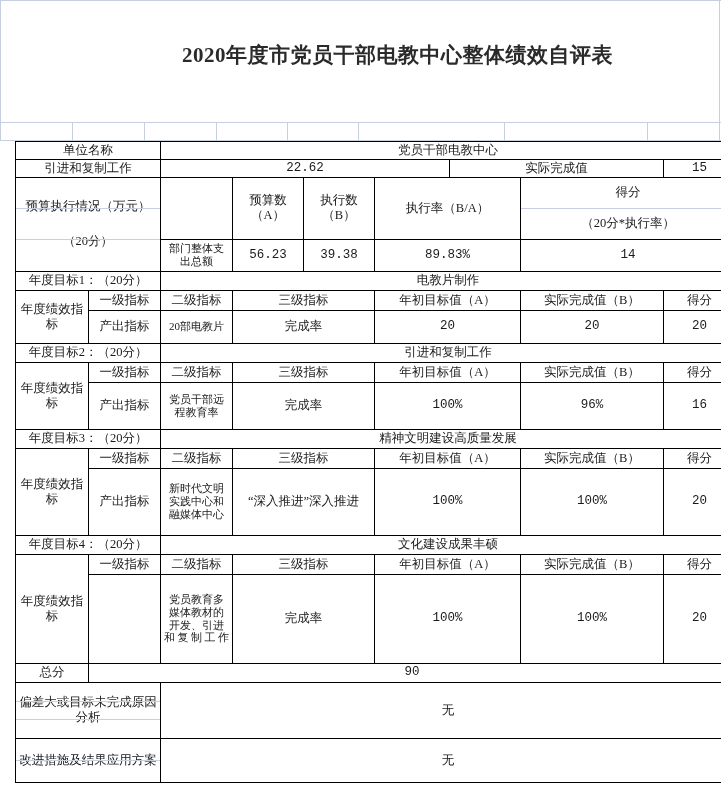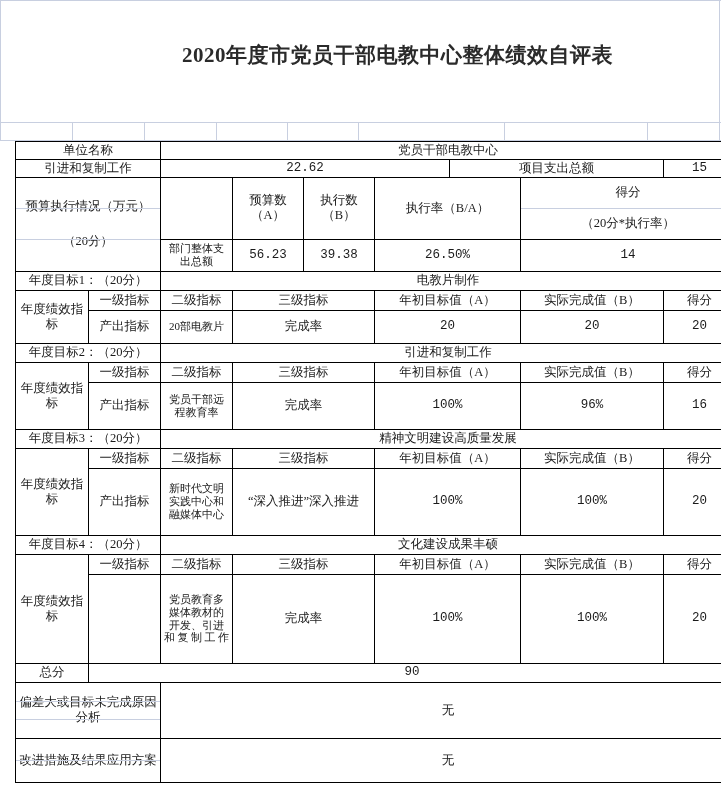--- a/index.html
+++ b/index.html
@@ -146,21 +146,21 @@
 
   <tbody>
       <tr>
     <td colspan="2">单位名称</td>
     <td colspan="7">党员干部电教中心</td>
   </tr>
 
   <tr>
     <td colspan="2">引进和复制工作</td>
     <td colspan="4" class="num">22.62</td>
-    <td colspan="2">项目支出总额</td>
+    <td colspan="2">实际完成值</td>
     <td class="num">15</td>
   </tr>
 
   <tr style="height:62px">
     <td colspan="2" rowspan="2" class="two-rule">
       <span class="stack">预算执行情况（万元）</span>
       <span class="stack" style="margin-top:20px">（20分）</span>
     </td>
     <td rowspan="1"></td>
     <td>预算数（A）</td>
@@ -169,21 +169,21 @@
     <td colspan="2" class="one-rule">
       <span class="stack">得分</span>
       <span class="stack" style="margin-top:16px">（20分*执行率）</span>
     </td>
   </tr>
 
   <tr style="height:32px">
     <td class="small">部门整体支出总额</td>
     <td class="num">56.23</td>
     <td class="num">39.38</td>
-    <td colspan="2" class="num">26.50%</td>
+    <td colspan="2" class="num">89.83%</td>
     <td colspan="2" class="num">14</td>
   </tr>
 
   <tr style="height:19px">
     <td colspan="2" class="al nowrap">年度目标1：（20分）</td>
     <td colspan="7" class="al">电教片制作</td>
   </tr>
   <tr style="height:20px">
     <td rowspan="2">年度绩效指标</td>
     <td>一级指标</td>

